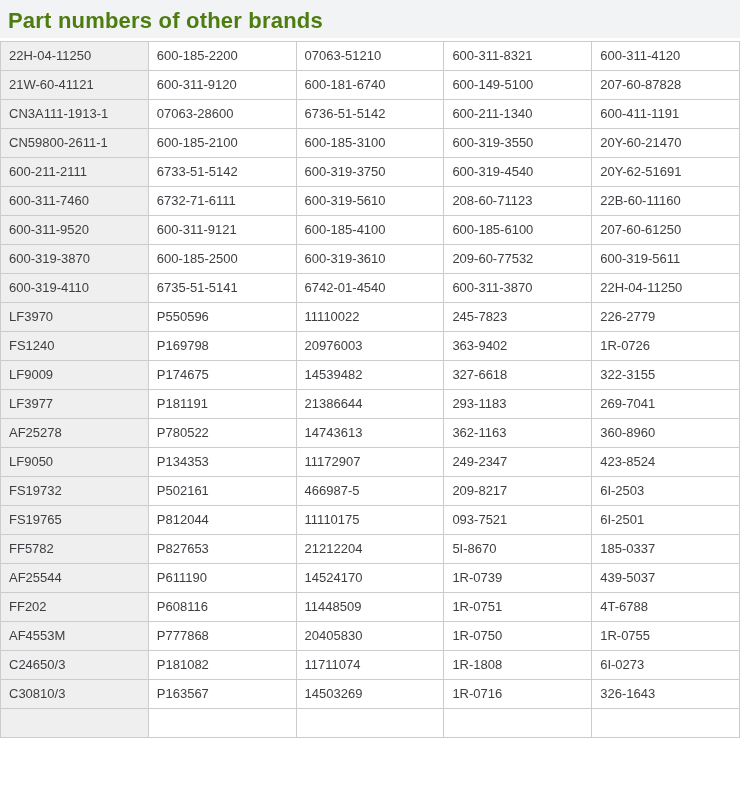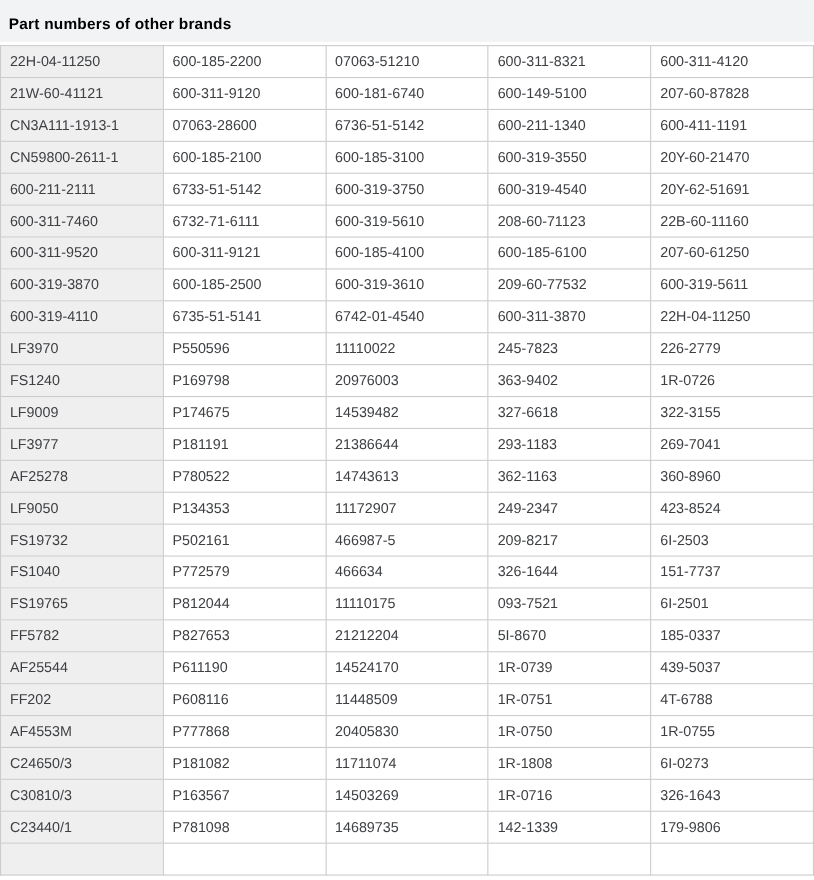--- a/index.html
+++ b/index.html
@@ -17,23 +17,23 @@
   }
   .title-bar {
     background: #f1f3f5;
     height: 38px;
     box-sizing: border-box;
     padding: 7px 8px 0 8px;
     margin-bottom: 3px;
   }
   .title-bar h1 {
     margin: 0;
-    font-size: 14px;
+    font-size: 22px;
     font-weight: bold;
-    color: #000000;
+    color: #4d7c0f;
     letter-spacing: 0.2px;
     line-height: 28px;
   }
   table.parts {
     width: 740px;
     border-collapse: collapse;
     table-layout: fixed;
   }
   table.parts td {
     width: 20%;
@@ -167,27 +167,20 @@
           <td>423-8524</td>
         </tr>
         <tr>
           <td class="first-col">FS19732</td>
           <td>P502161</td>
           <td>466987-5</td>
           <td>209-8217</td>
           <td>6I-2503</td>
         </tr>
         <tr>
-          <td class="first-col">FS1040</td>
-          <td>P772579</td>
-          <td>466634</td>
-          <td>326-1644</td>
-          <td>151-7737</td>
-        </tr>
-        <tr>
           <td class="first-col">FS19765</td>
           <td>P812044</td>
           <td>11110175</td>
           <td>093-7521</td>
           <td>6I-2501</td>
         </tr>
         <tr>
           <td class="first-col">FF5782</td>
           <td>P827653</td>
           <td>21212204</td>
@@ -223,27 +216,20 @@
           <td>6I-0273</td>
         </tr>
         <tr>
           <td class="first-col">C30810/3</td>
           <td>P163567</td>
           <td>14503269</td>
           <td>1R-0716</td>
           <td>326-1643</td>
         </tr>
         <tr>
-          <td class="first-col">C23440/1</td>
-          <td>P781098</td>
-          <td>14689735</td>
-          <td>142-1339</td>
-          <td>179-9806</td>
-        </tr>
-        <tr>
           <td class="first-col"></td>
           <td></td>
           <td></td>
           <td></td>
           <td></td>
         </tr>
       </tbody>
   </table>
 </div>
 

